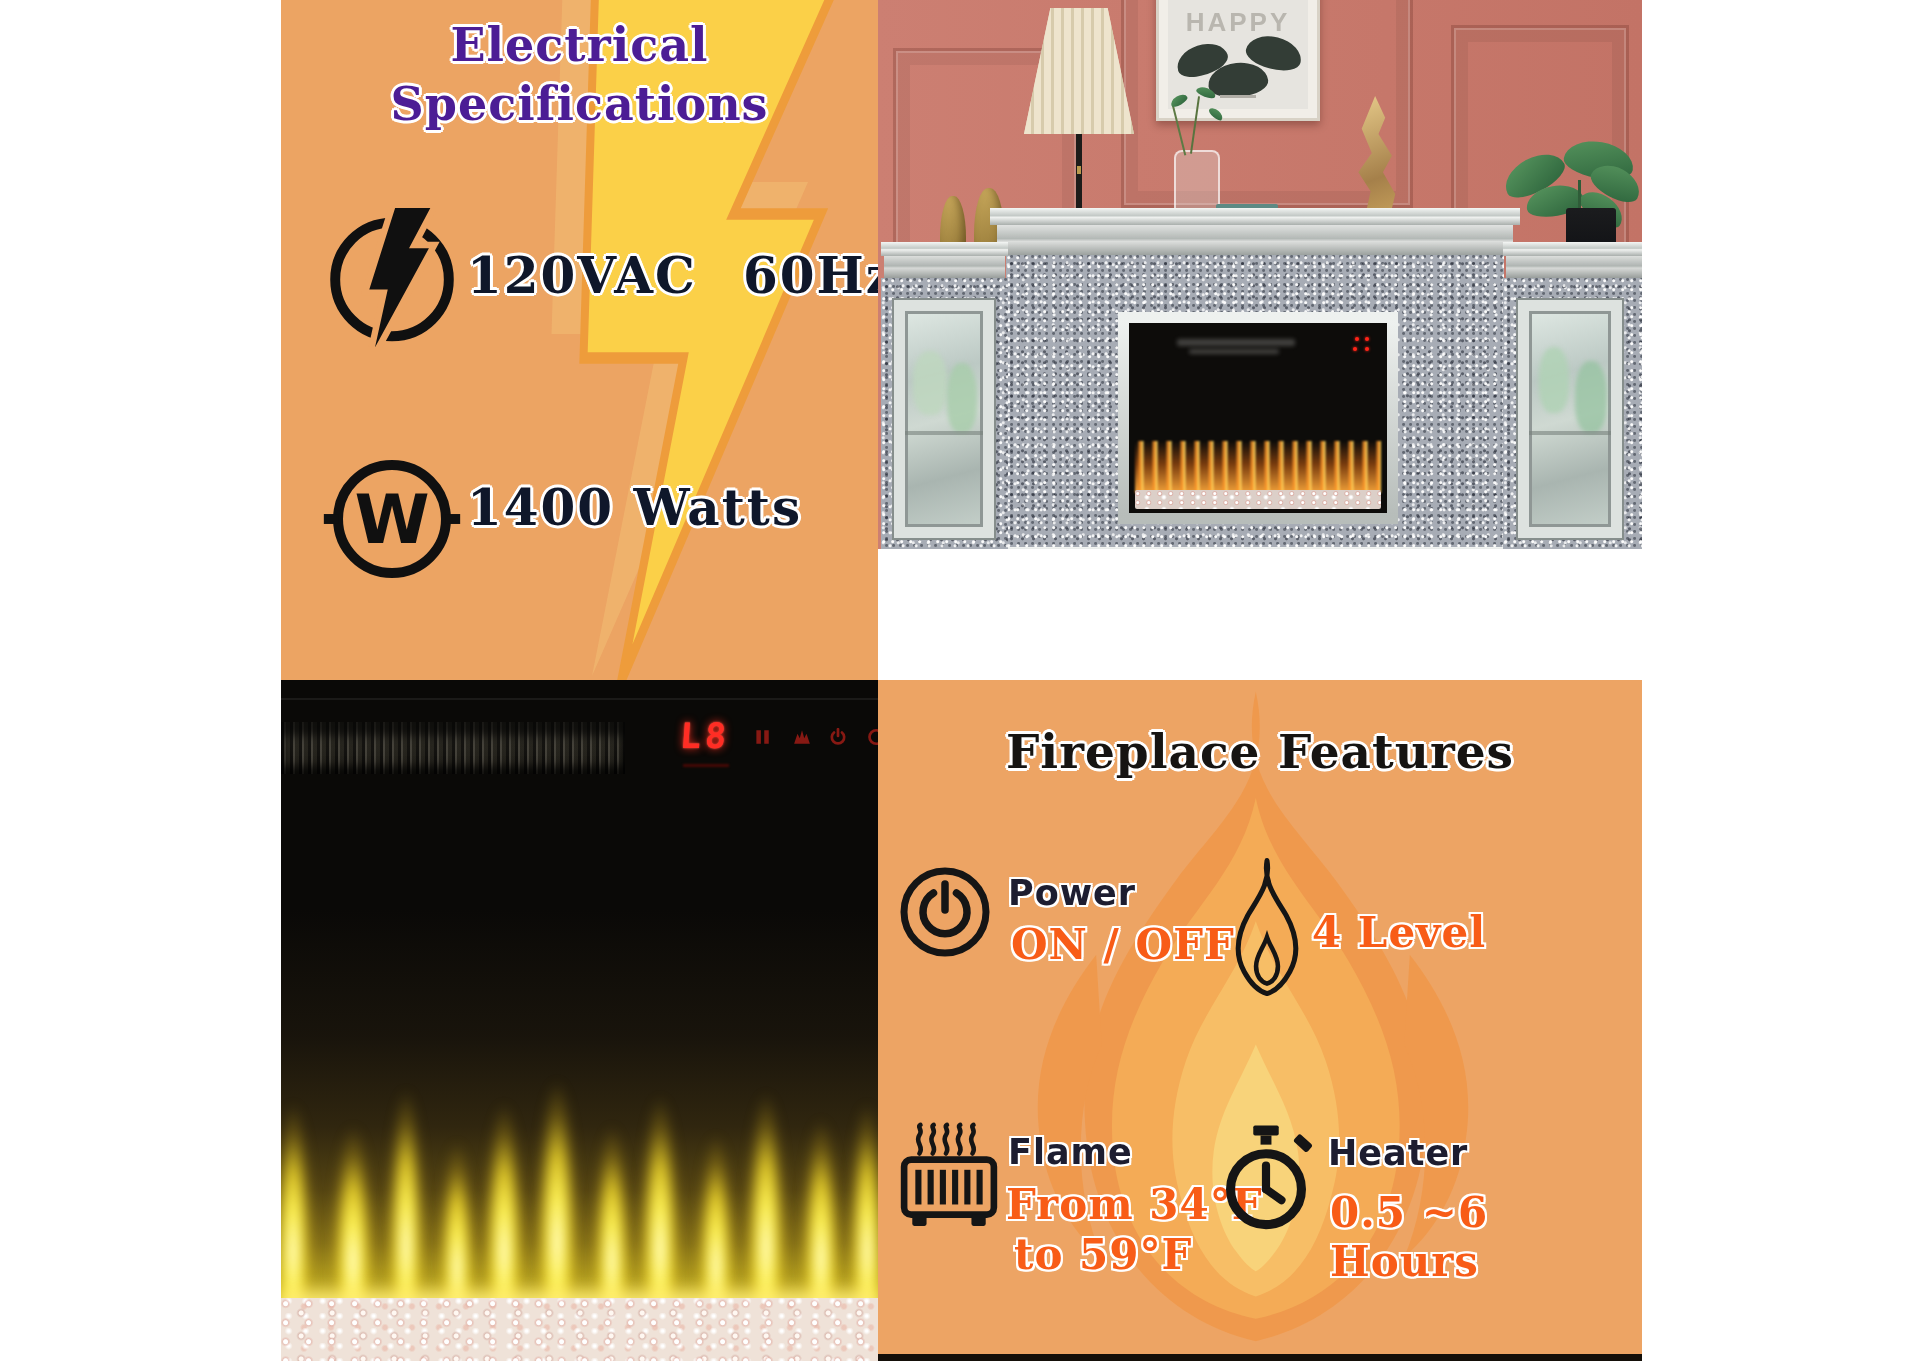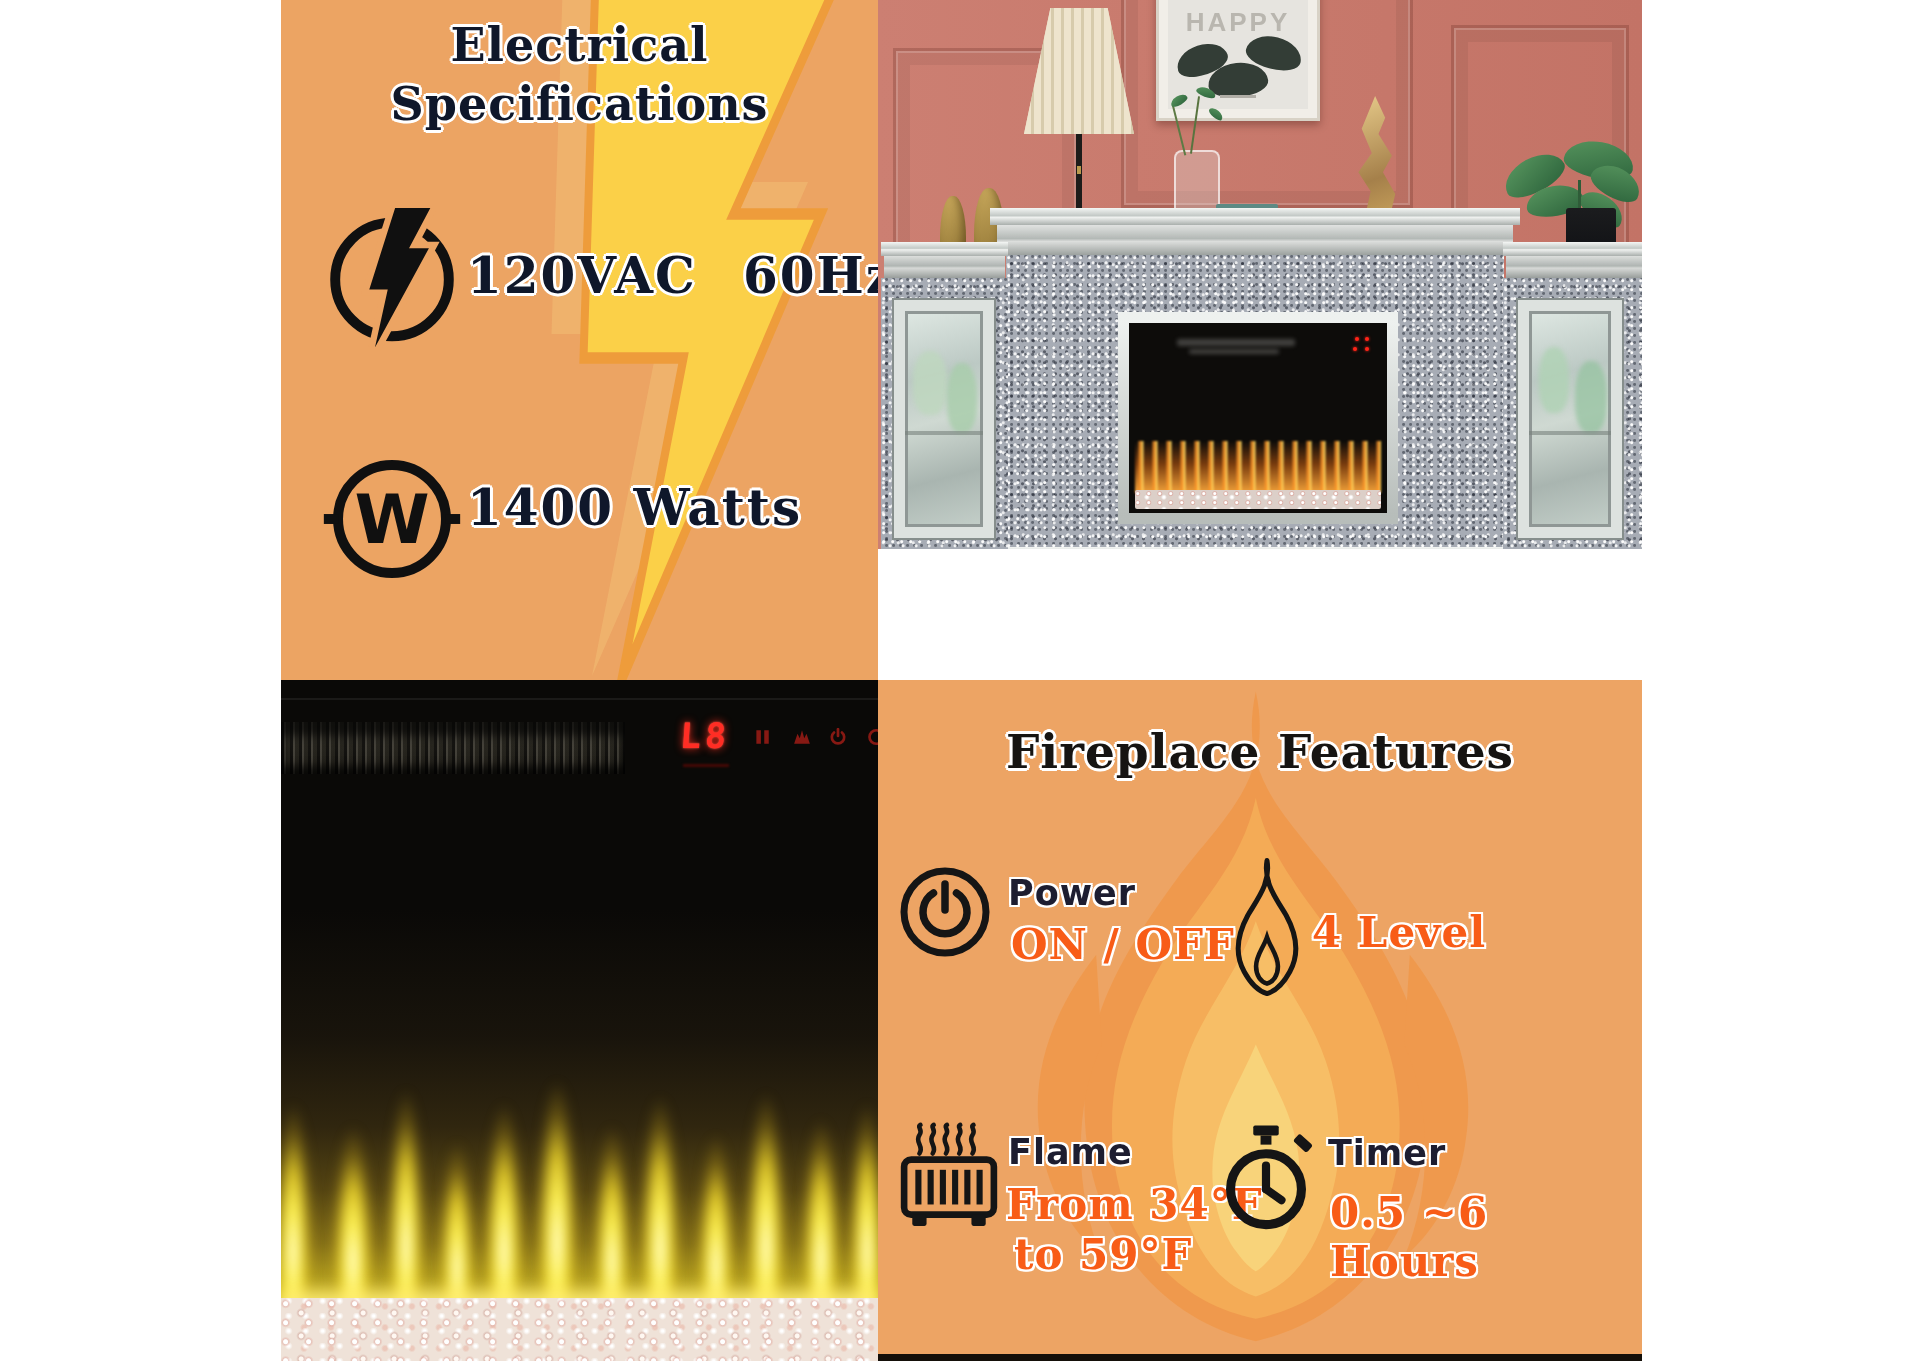--- a/index.html
+++ b/index.html
@@ -5,21 +5,21 @@
   * { margin:0; padding:0; box-sizing:border-box; }
   html,body { width:1920px; height:1361px; background:#ffffff; overflow:hidden;
               font-family:"Liberation Sans", sans-serif; position:relative; }
   .canvas { position:absolute; left:281px; top:0; width:1361px; height:1361px; }
   .quad { position:absolute; overflow:hidden; }
   
   #q1 { left:0; top:0; width:597px; height:680px; background:#eca463; }
   #q1 svg.bolts { position:absolute; left:0; top:0; }
   .spec-title { position:absolute; top:16px; left:0; width:100%; text-align:center;
     font-family:"DejaVu Serif", serif; font-weight:bold; font-size:46px; line-height:59px;
-    color:#0f172a; letter-spacing:1px; }
+    color:#4c1d95; letter-spacing:1px; }
   .out-w { text-shadow:-2px -2px 0 #fff,2px -2px 0 #fff,-2px 2px 0 #fff,2px 2px 0 #fff,
            -3px 0 0 #fff,3px 0 0 #fff,0 -3px 0 #fff,0 3px 0 #fff; }
   .out-w2 { text-shadow:-2px -2px 0 #fff,2px -2px 0 #fff,-2px 2px 0 #fff,2px 2px 0 #fff,
            -2px 0 0 #fff,2px 0 0 #fff,0 -2px 0 #fff,0 2px 0 #fff; }
   .spec-icon { position:absolute; }
   .spec-val { position:absolute; font-family:"DejaVu Serif", serif; font-weight:bold;
     font-size:50px; color:#0f172a; letter-spacing:2px; }
   
   #q2 { left:597px; top:0; width:764px; height:549px; background:linear-gradient(90deg,#cc7f72,#c37366); }
   .molding { position:absolute; border:3px solid rgba(90,35,28,.25);
@@ -340,18 +340,18 @@
     <div class="feat-value out-w2" style="left:136px; top:550px;">to 59°F</div>
 
     <svg class="feat-icon" style="left:338px; top:442px;" width="100" height="118" viewBox="0 0 110 122">
       <rect x="41" y="0" width="28" height="11" rx="2" fill="#151515"></rect>
       <rect x="49" y="11" width="12" height="10" fill="#151515"></rect>
       <rect x="86" y="14" width="20" height="11" rx="3" fill="#151515" transform="rotate(42 96 19)"></rect>
       <circle cx="55" cy="70" r="39" fill="none" stroke="#151515" stroke-width="10"></circle>
       <path d="M55,70 L55,44" stroke="#151515" stroke-width="9" stroke-linecap="round"></path>
       <path d="M55,70 L72,82" stroke="#151515" stroke-width="9" stroke-linecap="round"></path>
     </svg>
-    <div class="feat-label out-w2" style="left:450px; top:453px;">Timer</div>
+    <div class="feat-label out-w2" style="left:450px; top:453px;">Heater</div>
     <div class="feat-value out-w2" style="left:452px; top:508px;">0.5 ~6 Hours</div>
 
     <div class="bottom-strip"></div>
   </div>
 </div>
 
 </body></html>

